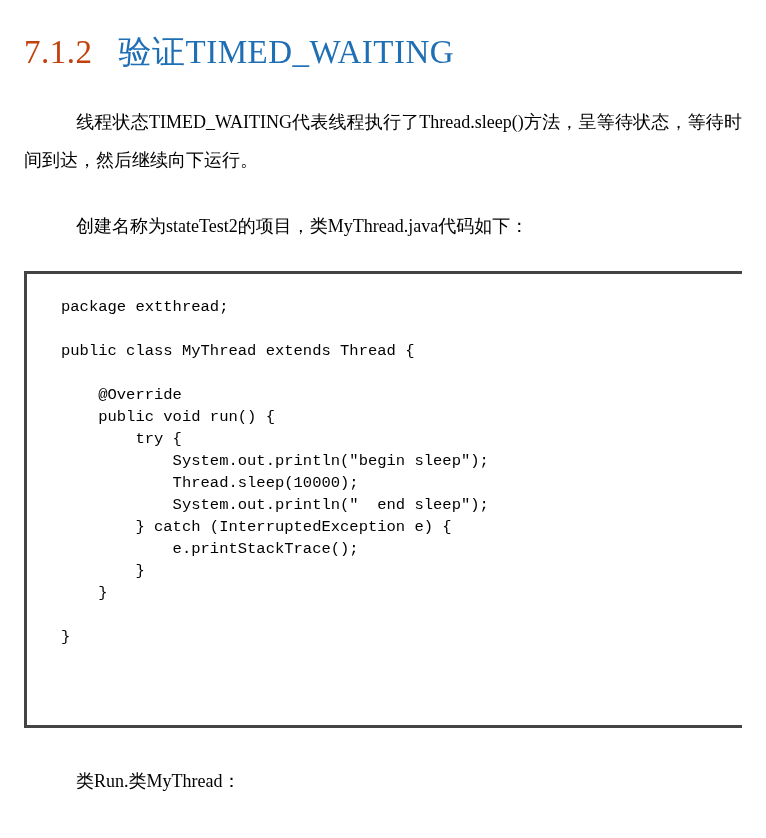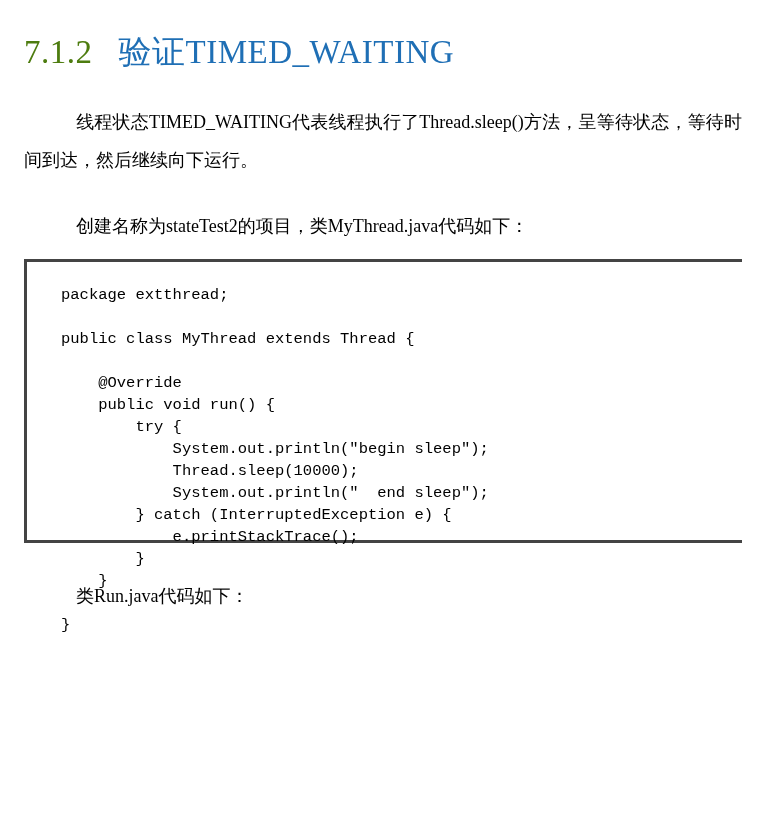--- a/index.html
+++ b/index.html
@@ -25,21 +25,21 @@
     margin: 0;
     padding-top: 30px;
     font-family: "Liberation Serif", serif;
     font-size: 33px;
     font-weight: normal;
     color: #1f6fb5;
     letter-spacing: 0.5px;
     white-space: pre;
   }
   .heading .num {
-    color: #4d7c0f;
+    color: #c2410c;
   }
   .heading .gap {
     display: inline-block;
     width: 26px;
   }
   .para {
     margin: 0;
     font-family: "Liberation Serif", serif;
     font-size: 18px;
     line-height: 38px;
@@ -50,27 +50,27 @@
     margin-top: 28px;
   }
   .para.second {
     margin-top: 28px;
   }
   .indent {
     display: inline-block;
     width: 52px;
   }
   .code-block {
-    margin-top: 14px;
+    margin-top: 26px;
     border-top: 3px solid #444444;
     border-bottom: 3px solid #444444;
     border-left: 3px solid #444444;
     border-right: 0;
     position: relative;
-    height: 284px;
+    height: 457px;
     box-sizing: border-box;
     background: #ffffff;
   }
   .code-block::after {
     content: "";
     position: absolute;
     right: 0;
     top: -3px;
     bottom: -3px;
     width: 0;
@@ -115,15 +115,15 @@
             System.out.println("  end sleep");
         } catch (InterruptedException e) {
             e.printStackTrace();
         }
     }
 
 }</pre>
     </div>
   </div>
 
-  <p class="para trailer"><span class="indent"></span><span>类Run.java代码如下：</span></p>
+  <p class="para trailer"><span class="indent"></span><span>类Run.类MyThread：</span></p>
 
 </div>
 
 </body></html>

